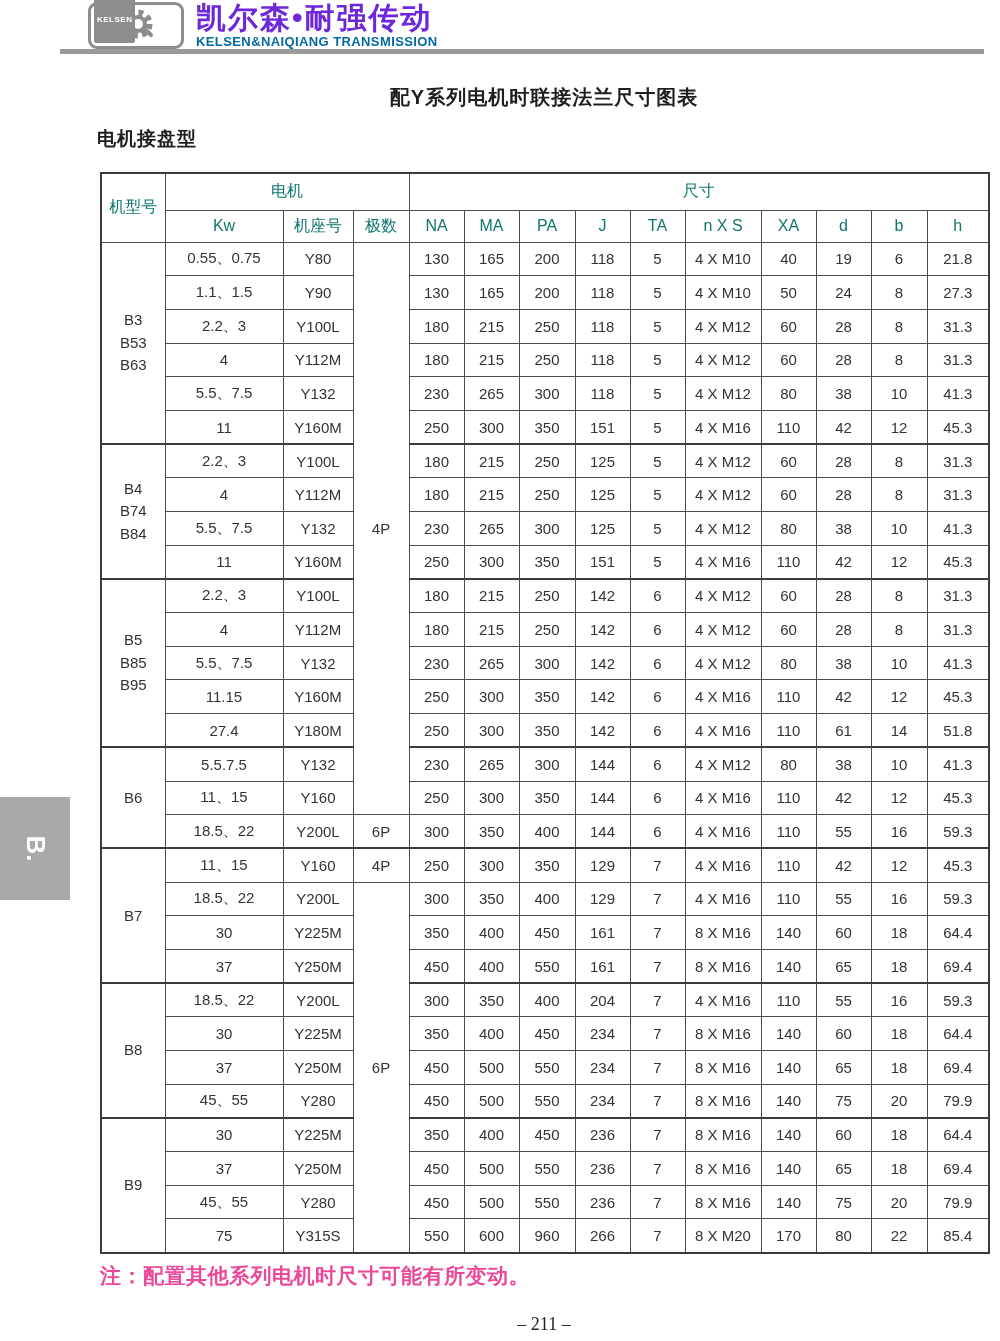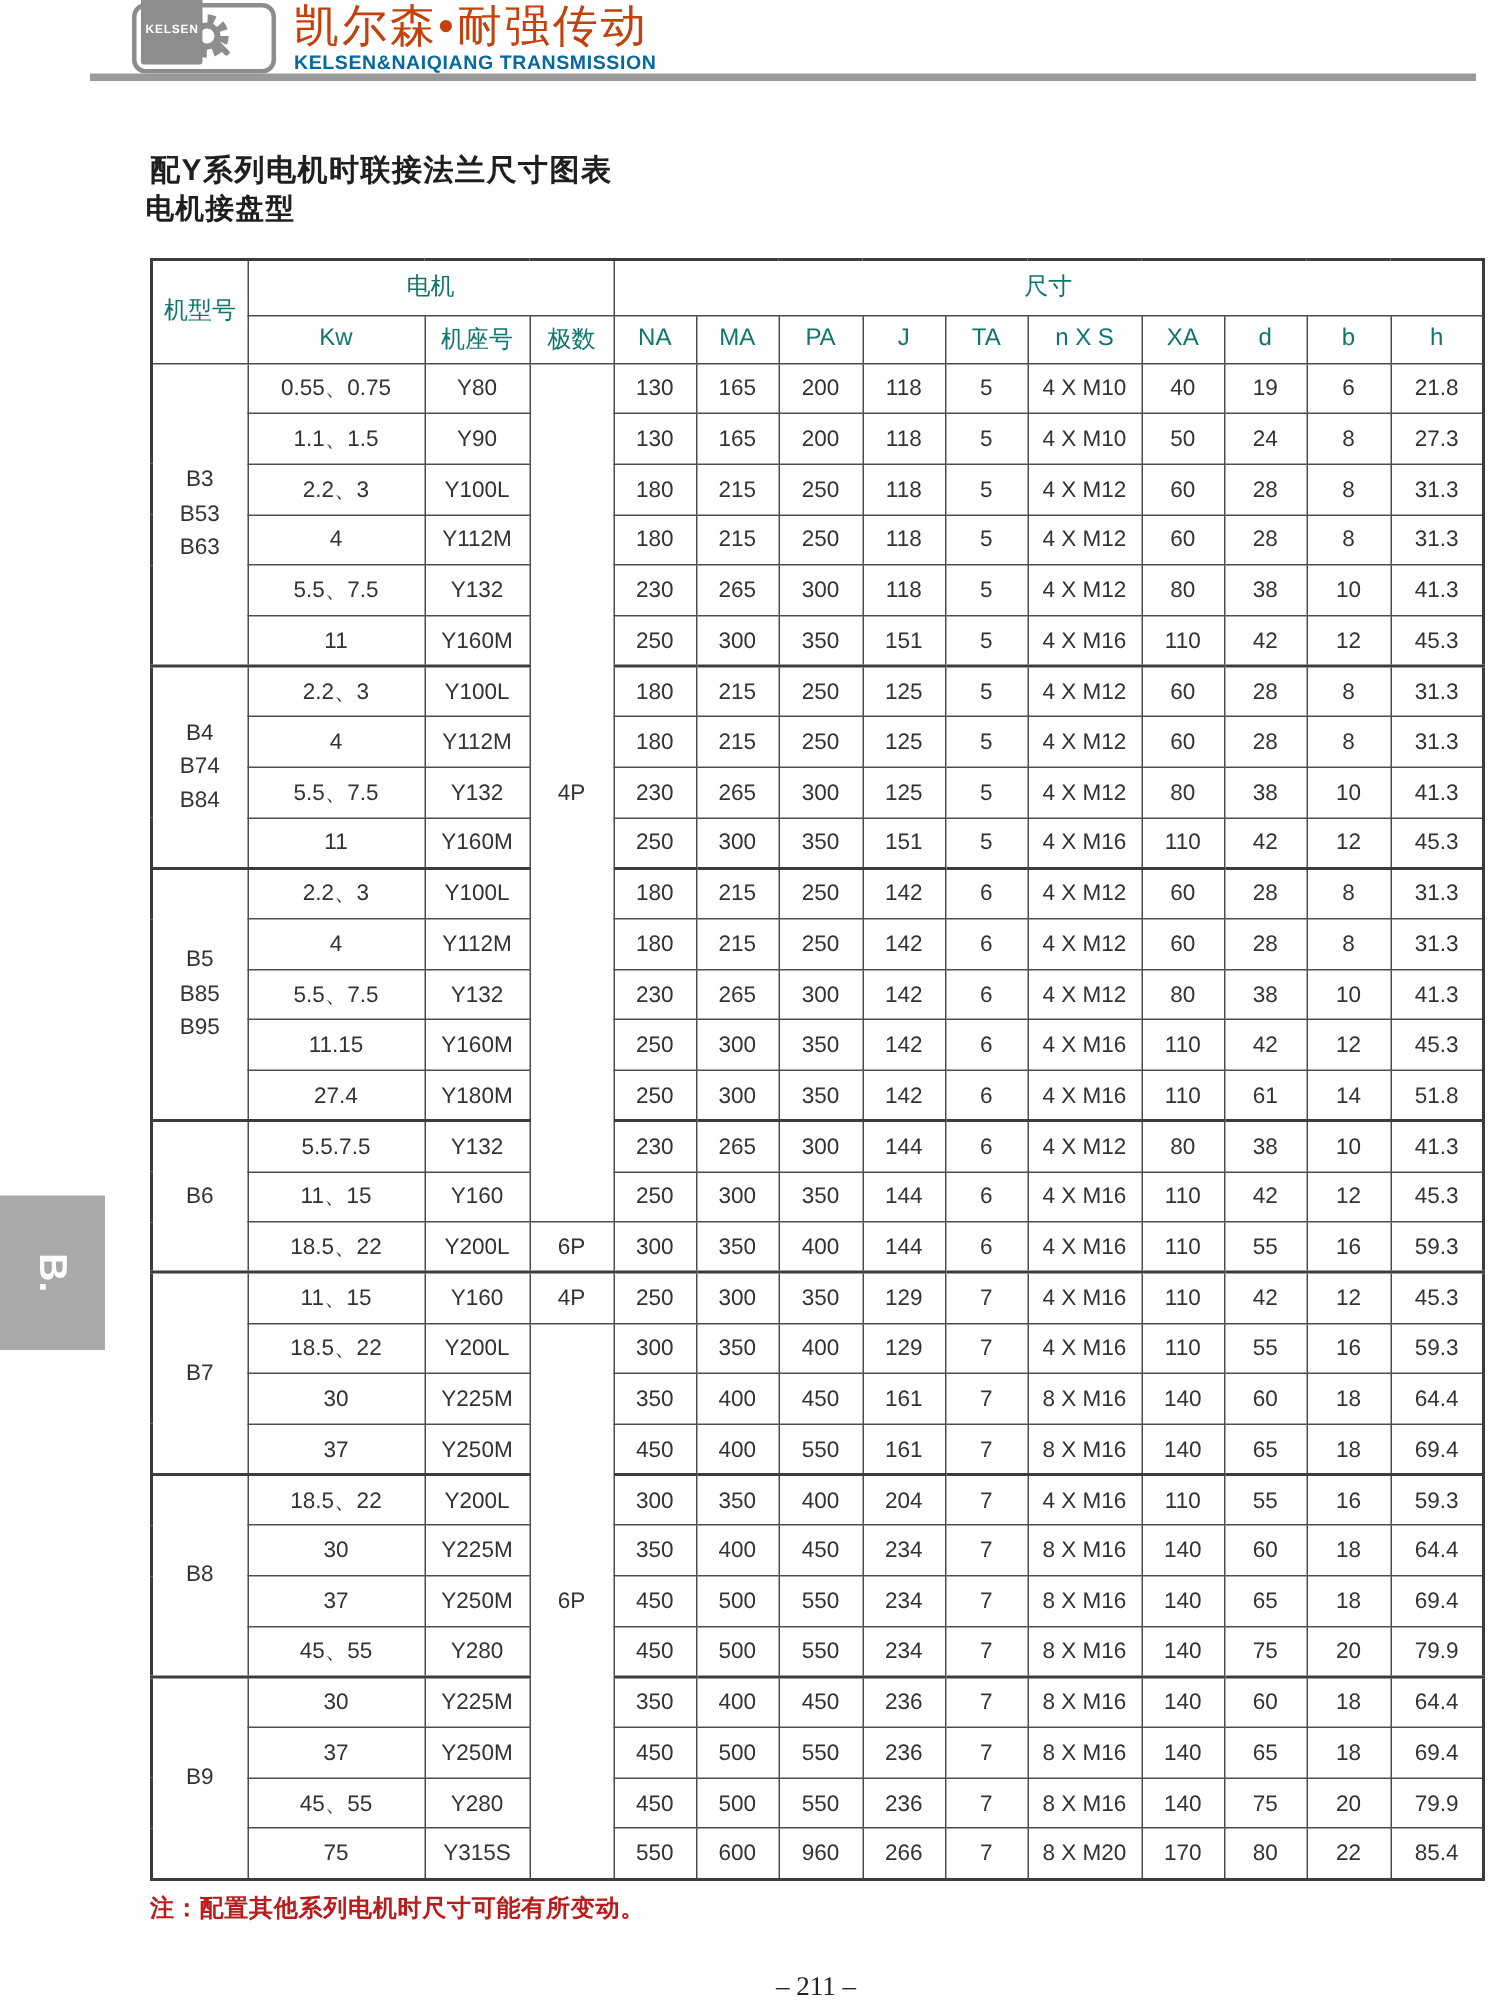--- a/index.html
+++ b/index.html
@@ -25,36 +25,36 @@
   .brand-icon svg { position:absolute; left:24px; top:0px; }
   .brand-badge {
     position: absolute; left: 3px; bottom: 3px;
     background: #8d8d8d; color: #ffffff;
     font-size: 8px; font-weight: bold; letter-spacing: .5px;
     padding: 19px 3px; border-radius: 2px;
     font-family: "Liberation Sans", sans-serif;
   }
   .brand-text { margin-left: 12px; display: flex; flex-direction: column; }
   .brand-cn {
-    font-size: 30px; font-weight: normal; color: #c2410c;
+    font-size: 30px; font-weight: bold; color: #6d28d9;
     letter-spacing: 2px; line-height: 1.0;
   }
   .brand-en {
     font-size: 13px; font-weight: bold; color: #0369a1;
     letter-spacing: .4px; margin-top: 1px;
   }
   .head-rule {
     position: absolute; left: 60px; top: 49px;
     width: 924px; height: 5px; background: #9a9a9a;
   }
 
   
   .doc-title {
-    position: absolute; left: 100px; top: 100px; width: 888px;
-    text-align: left; font-size: 20px; font-weight: bold; color: #1f1f1f;
+    position: absolute; left: 100px; top: 84px; width: 888px;
+    text-align: center; font-size: 20px; font-weight: bold; color: #1f1f1f;
     letter-spacing: 1px;
   }
   .section-title {
     position: absolute; left: 97px; top: 126px;
     font-size: 19px; font-weight: bold; color: #1f1f1f;
     letter-spacing: 1px;
   }
 
   
   table.flange {
@@ -82,21 +82,21 @@
     display: flex; align-items: center; justify-content: center;
   }
   .side-tab span {
     display: block; transform: rotate(90deg);
     font-size: 26px; font-weight: bold; color: #fdfdfd;
   }
 
   
   .note {
     position: absolute; left: 100px; top: 1262px;
-    font-size: 16px; font-weight: bold; color: #b91c1c;
+    font-size: 21px; font-weight: bold; color: #ec4899;
     letter-spacing: .5px;
   }
   .page-num {
     position: absolute; left: 100px; top: 1314px; width: 888px;
     text-align: center;
     font-family: "Liberation Serif", serif;
     font-size: 18px; color: #222;
   }
 </style>
 </head>

